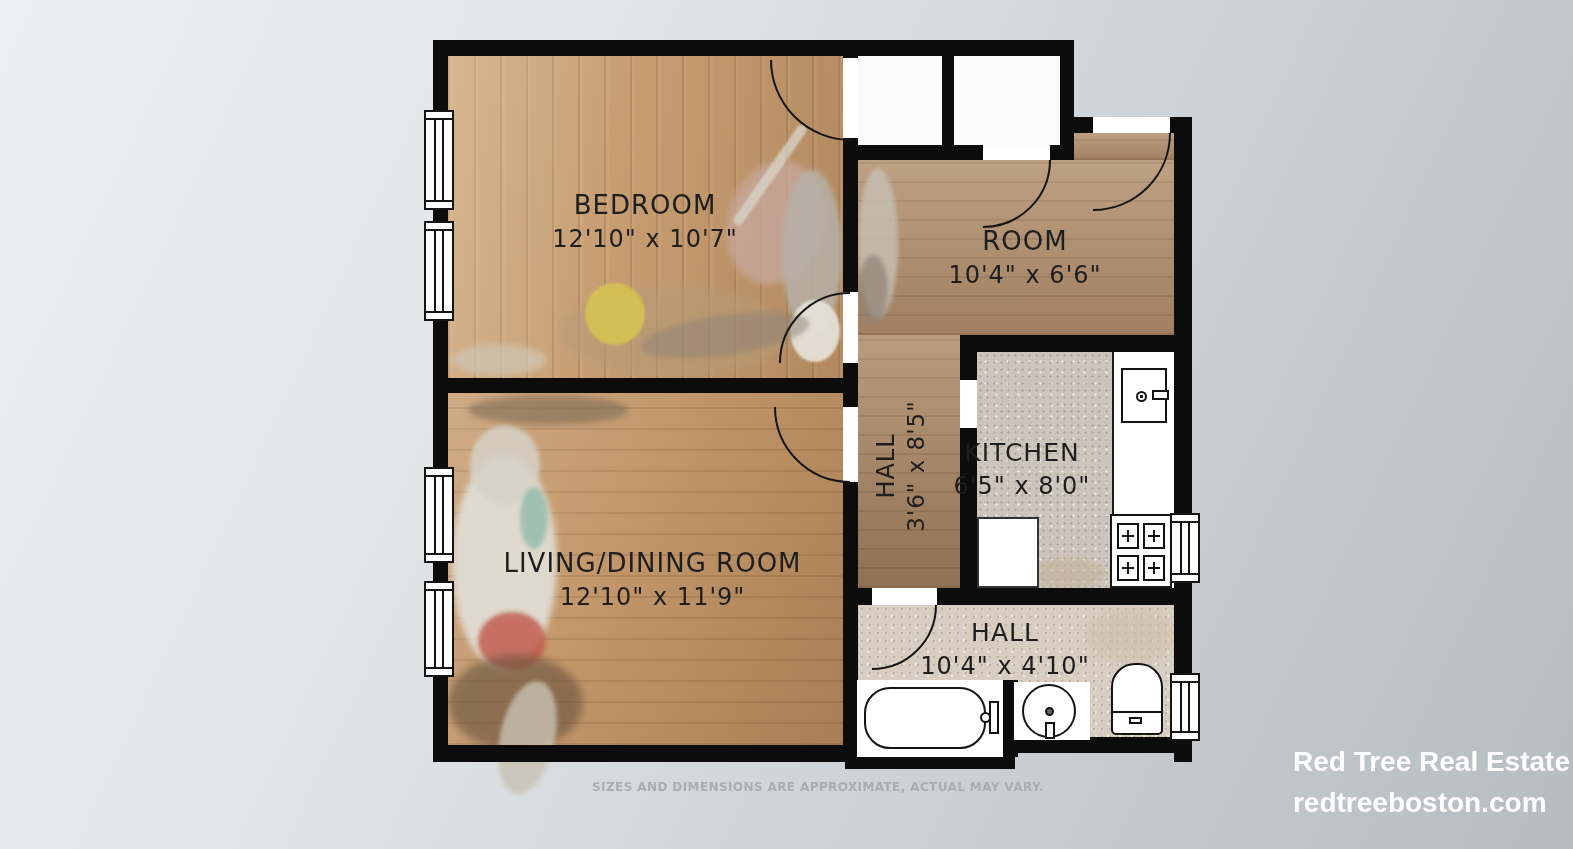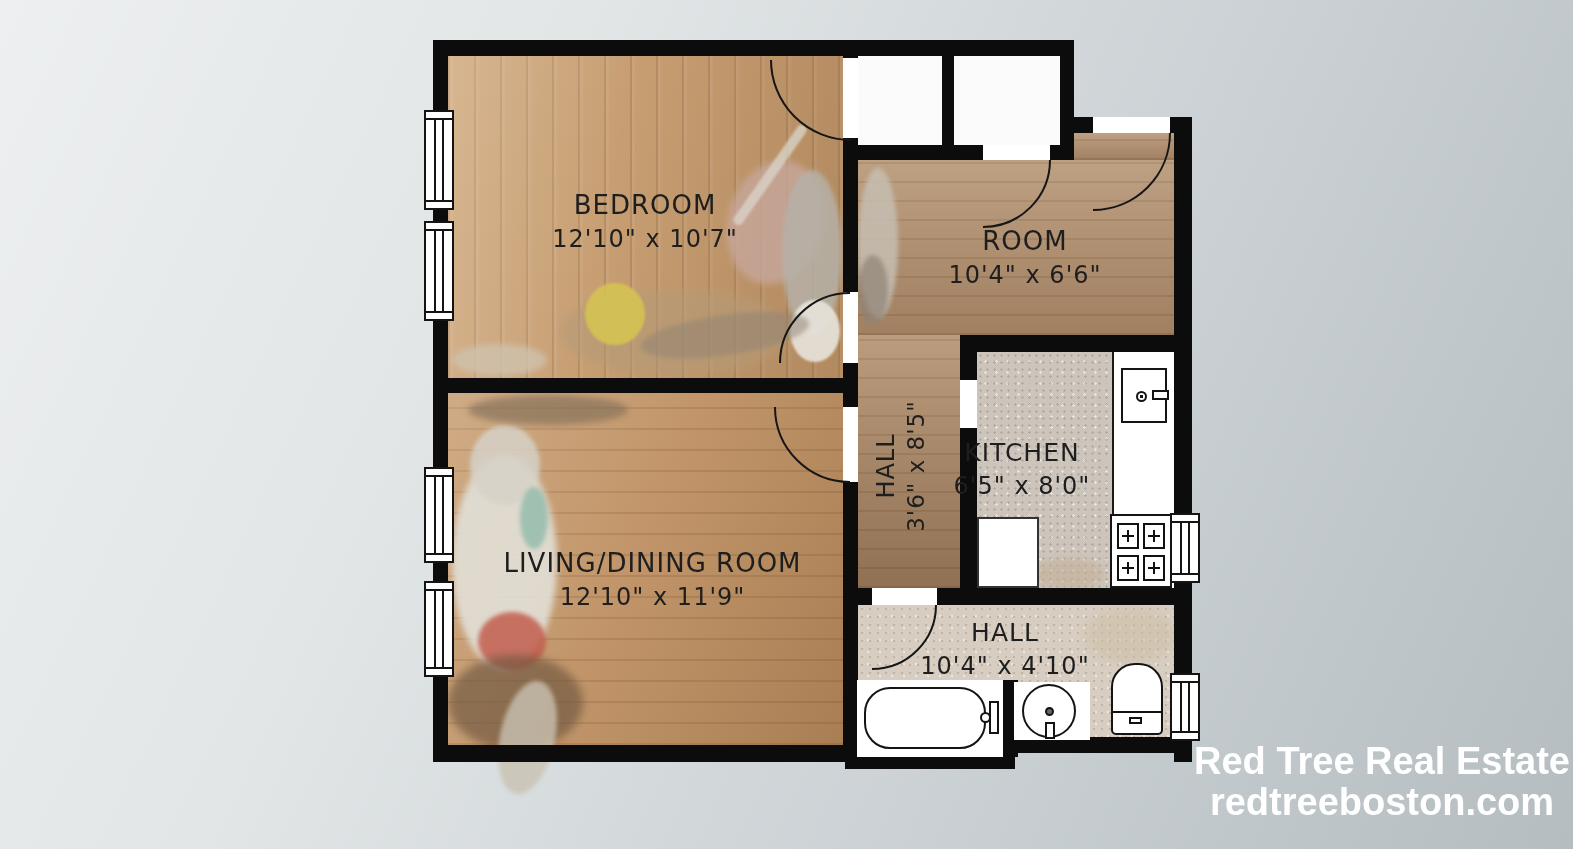--- a/index.html
+++ b/index.html
@@ -36,22 +36,22 @@
   .fix{position:absolute;box-sizing:border-box;background:#fff;}
   .outline{border:2px solid #141414;}
   .burner{position:absolute;box-sizing:border-box;width:22px;height:26px;border:2px solid #111;
     background:linear-gradient(#111,#111) center/12px 2px no-repeat,
                linear-gradient(#111,#111) center/2px 12px no-repeat,#fff;}
   .room-label{position:absolute;text-align:center;color:#1e1e1e;}
   .room-name{font-size:26px;letter-spacing:1px;}
   .room-dims{font-size:24px;letter-spacing:1px;margin-top:5px;}
   .disclaimer{position:absolute;left:433px;width:770px;top:780px;text-align:center;
     font-weight:bold;font-size:12px;letter-spacing:.4px;color:#a8aeb4;}
-  .branding{position:absolute;right:3px;top:741px;text-align:center;color:#ffffff;
-    font-family:"Liberation Sans",sans-serif;font-weight:bold;font-size:38px;line-height:41px;z-index:10;}
+  .branding{position:absolute;right:3px;top:741px;text-align:left;color:#ffffff;
+    font-family:"Liberation Sans",sans-serif;font-weight:bold;font-size:28px;line-height:41px;z-index:10;}
   svg.arcs{position:absolute;left:0;top:0;pointer-events:none;}
 </style>
 </head>
 <body>
 
 <div class="stage">
 
   <div class="abs wood-bed" style="left:448px;top:56px;width:395px;height:322px;"></div>
   <div class="abs wood-liv" style="left:448px;top:393px;width:395px;height:352px;"></div>
   <div class="abs wood-foy" style="left:1074px;top:133px;width:100px;height:27px;"></div>
@@ -186,18 +186,19 @@
   </div>
   <div class="room-label" style="left:455px;top:548px;width:395px;">
     <div class="room-name">LIVING/DINING ROOM</div>
     <div class="room-dims">12'10" x 11'9"</div>
   </div>
   <div class="room-label" style="left:860px;top:618px;width:290px;">
     <div class="room-name" style="font-size:25px;">HALL</div>
     <div class="room-dims">10'4" x 4'10"</div>
   </div>
 
+  <div class="disclaimer">SIZES AND DIMENSIONS ARE APPROXIMATE, ACTUAL MAY VARY.</div>
   <div class="branding">
     <div>Red Tree Real Estate</div>
     <div>redtreeboston.com</div>
   </div>
 
 </div>
 
 </body></html>

